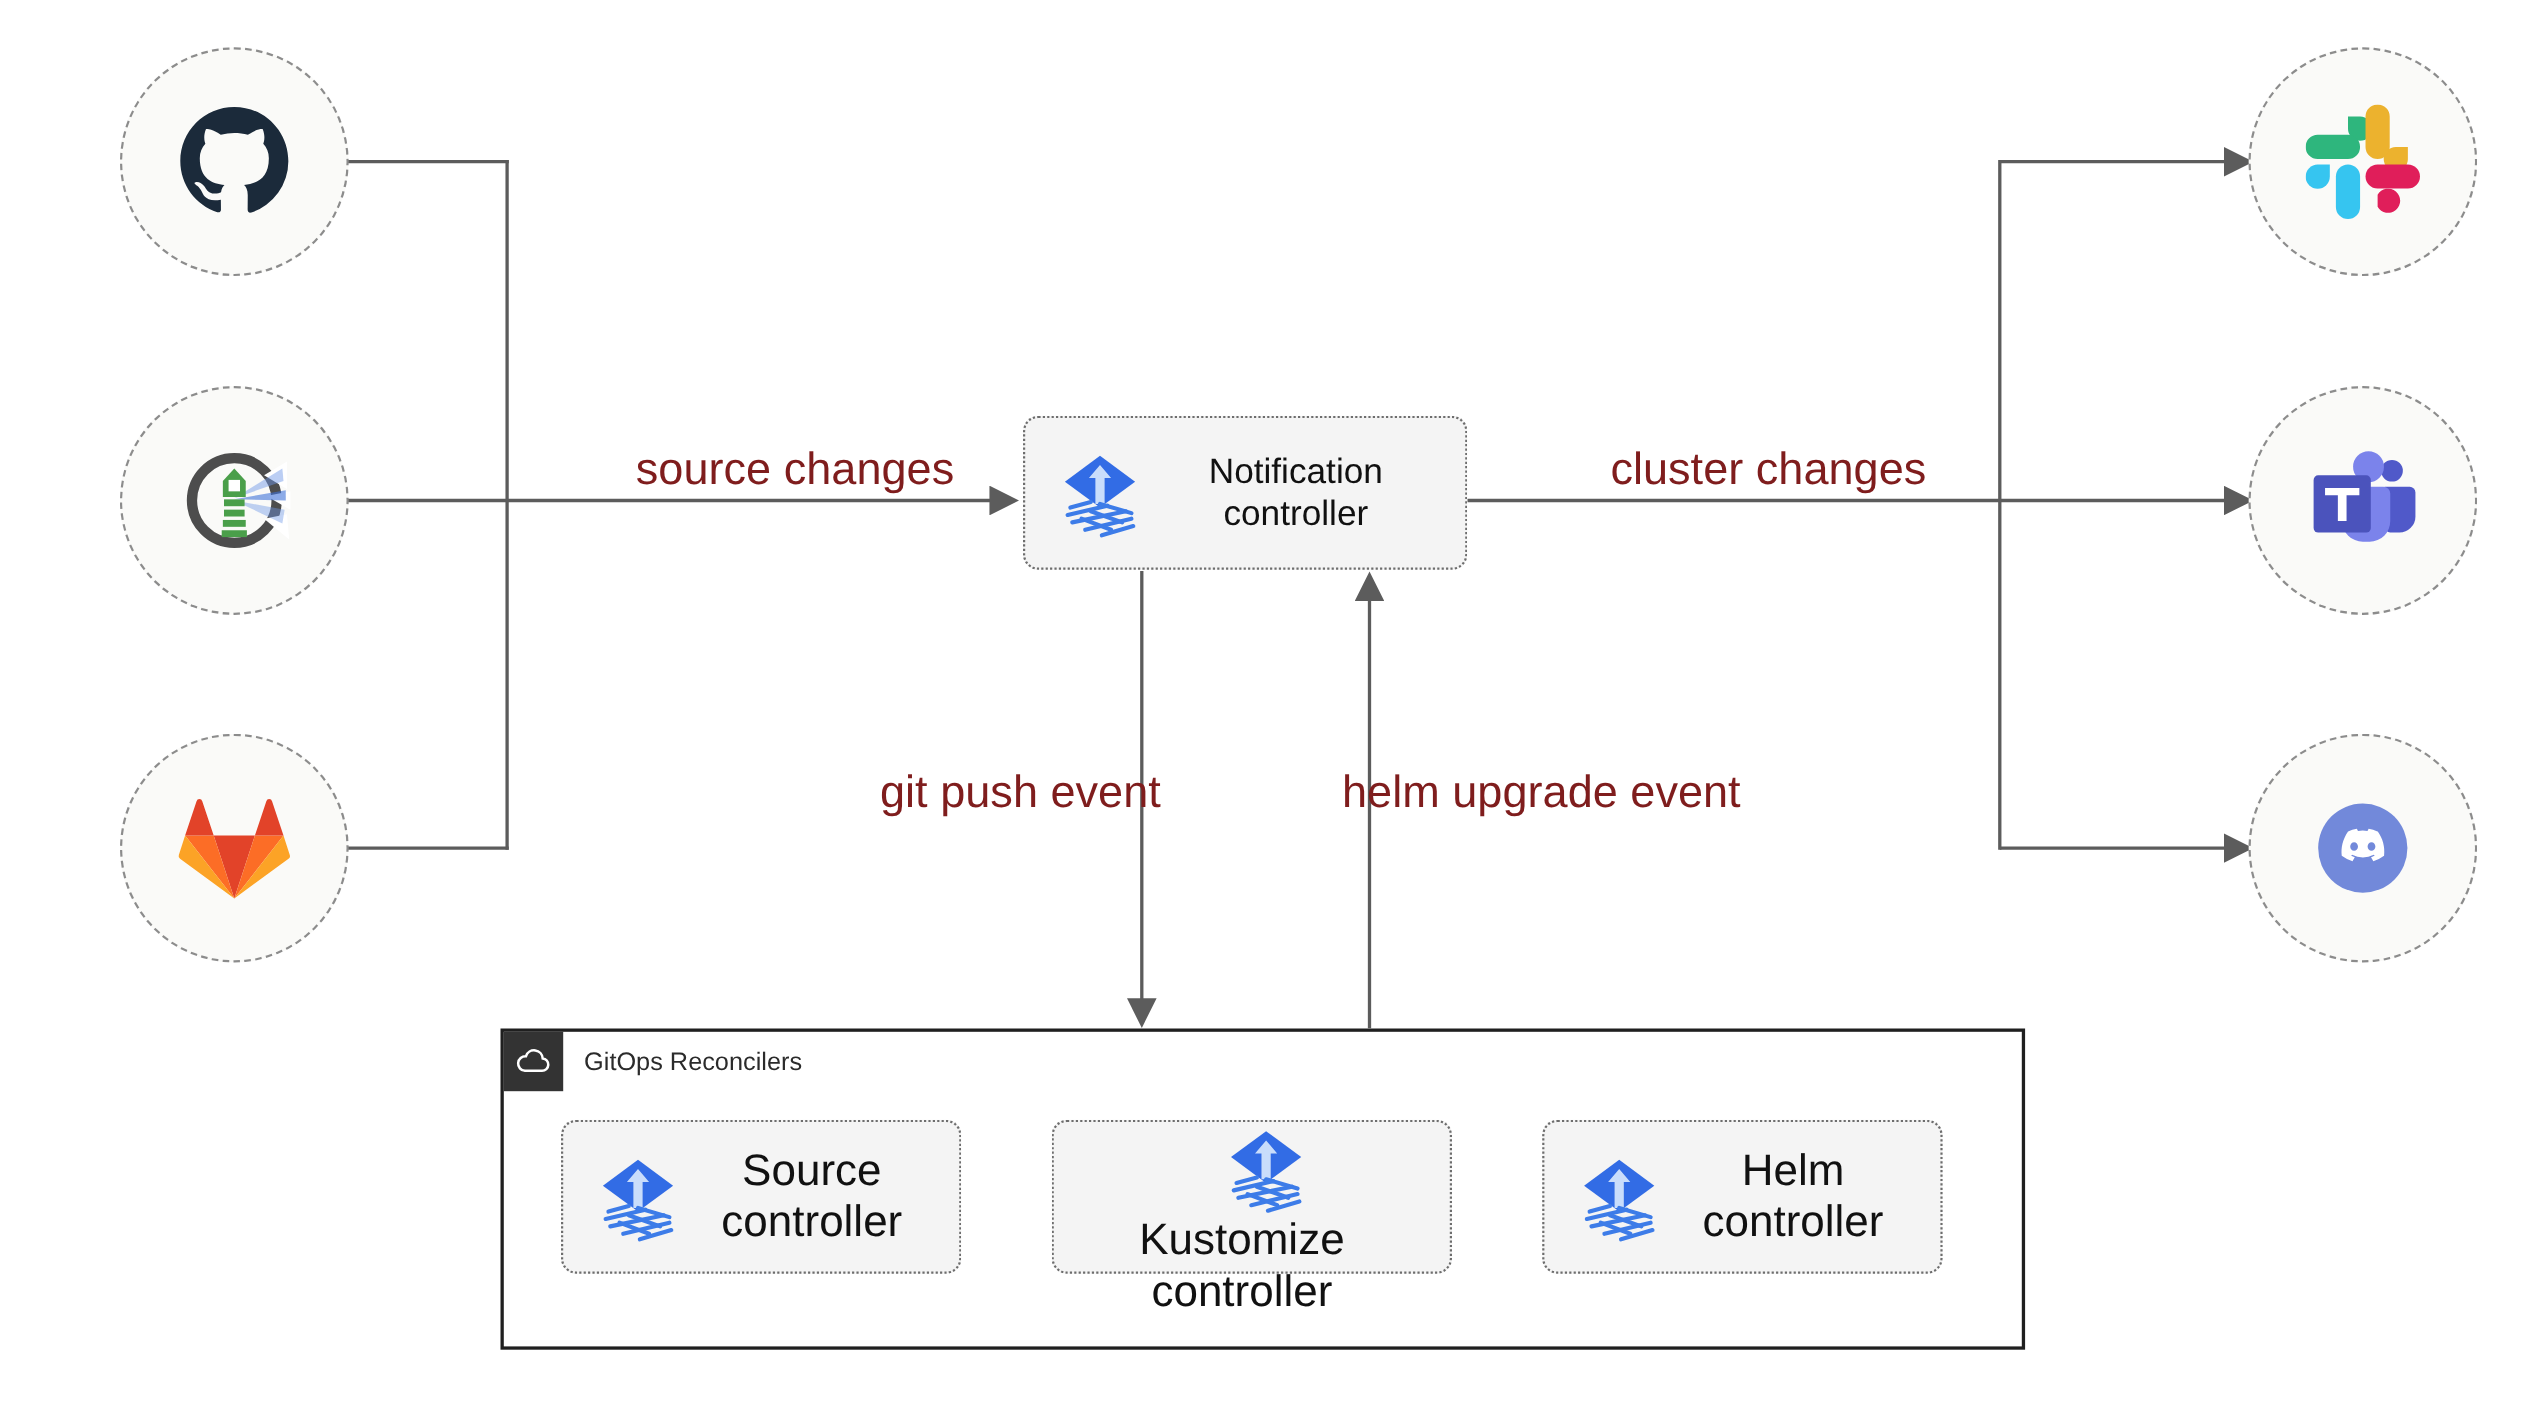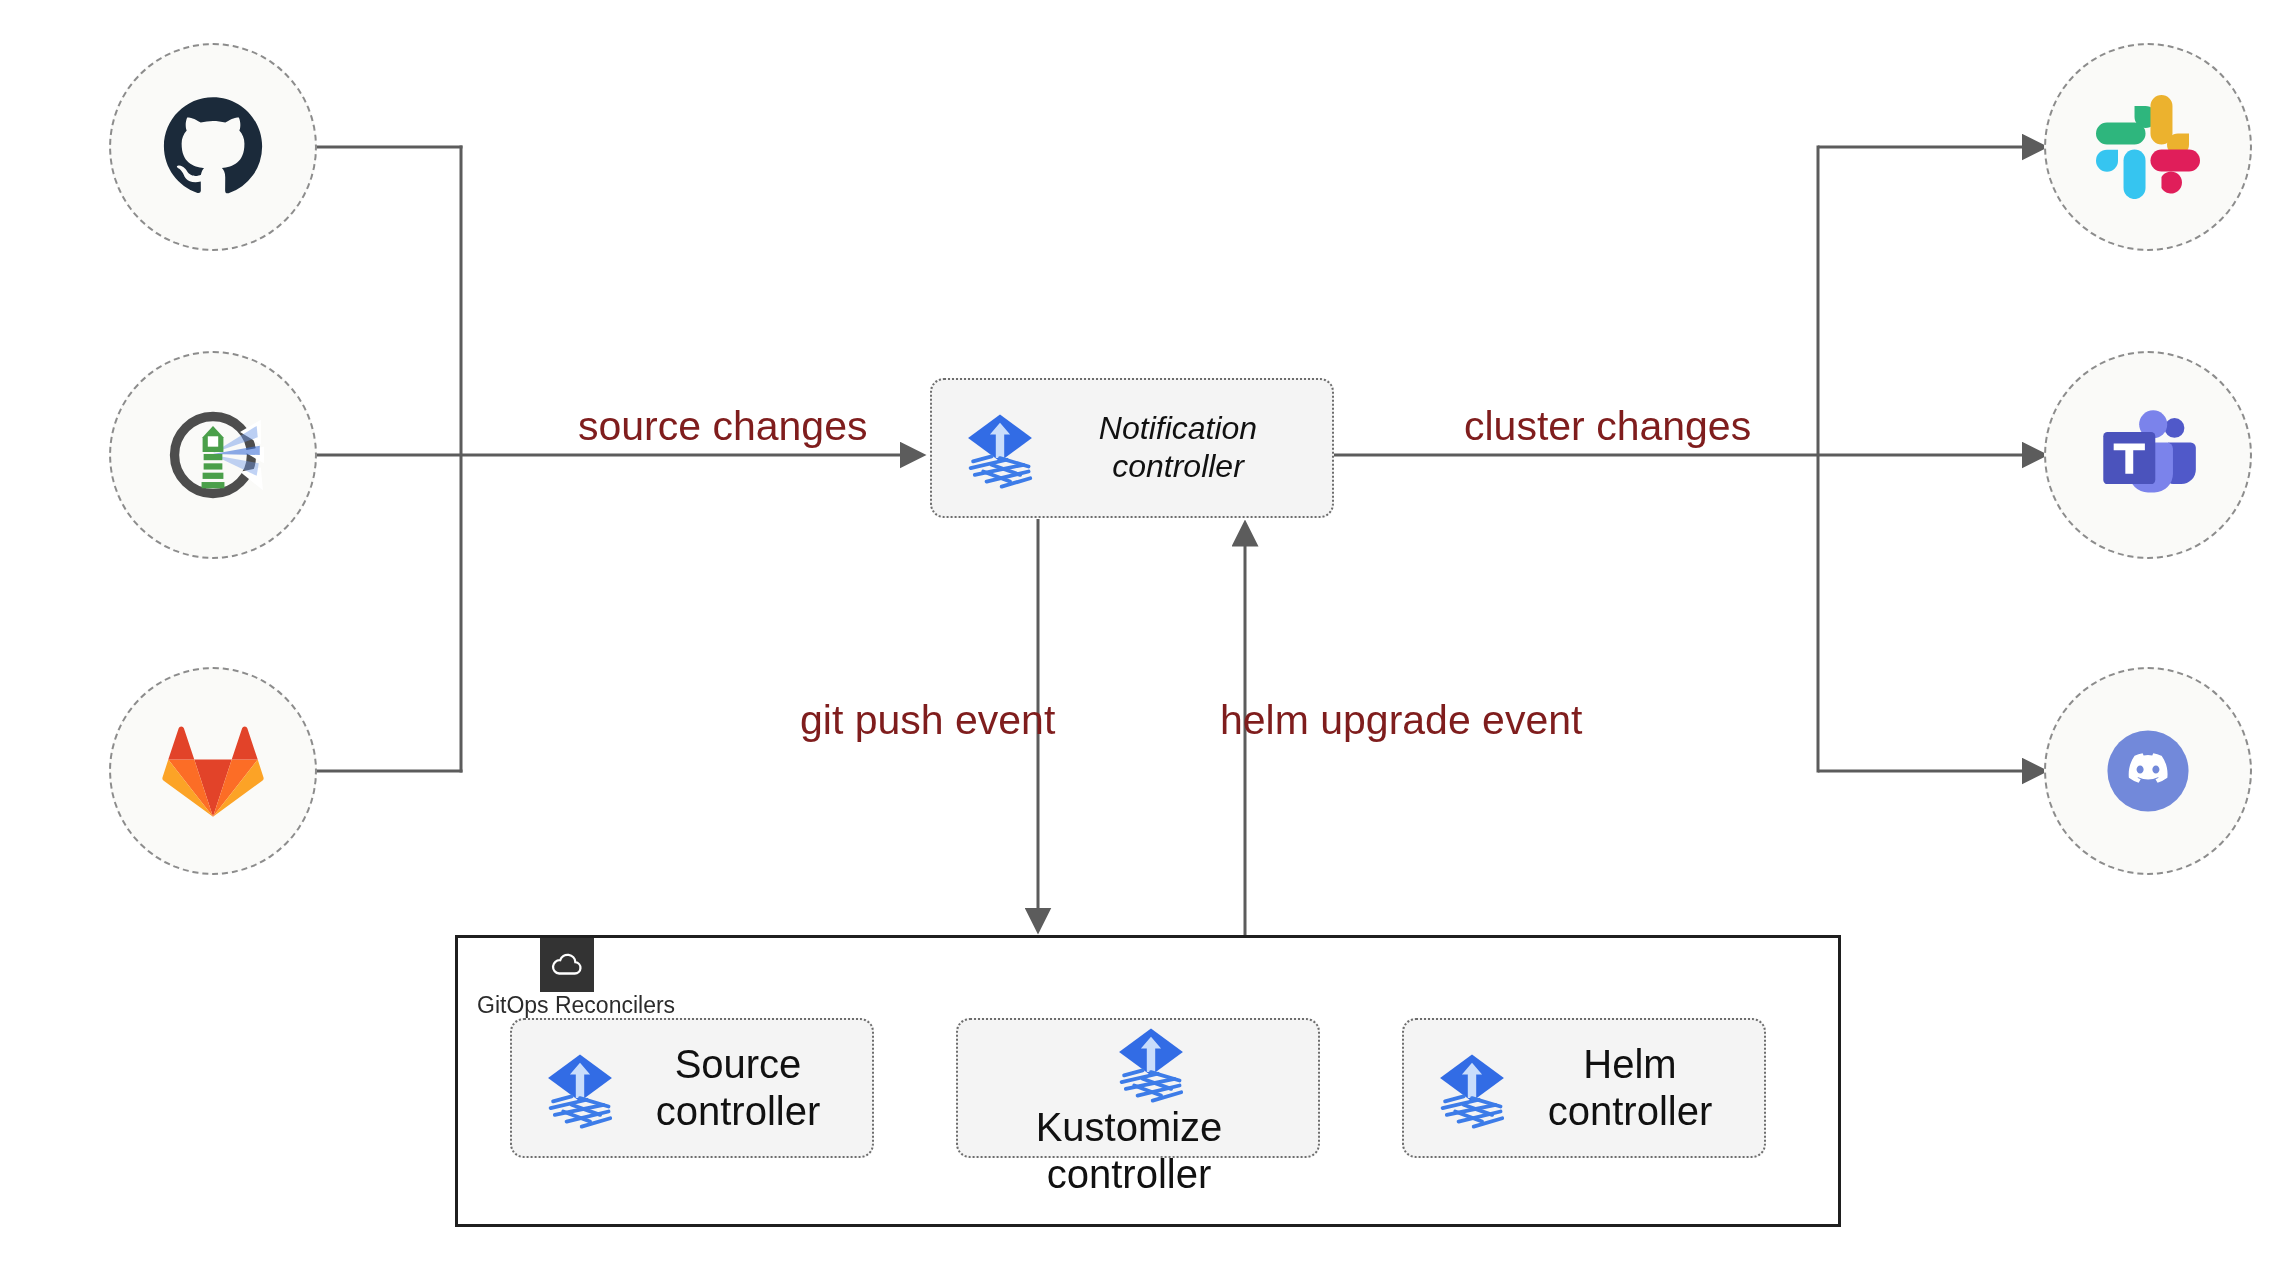--- a/index.html
+++ b/index.html
@@ -72,42 +72,40 @@
     color: #111111;
     padding-right: 18px;
     white-space: pre-line;
   }
 
   #notification-controller {
     left: 930px;
     top: 378px;
     width: 404px;
     height: 140px;
-    font-style: italic;
   }
   #notification-controller .card-label { font-size: 32px; }
 
   
   #gitops-container {
     position: absolute;
     left: 455px;
     top: 935px;
     width: 1386px;
     height: 292px;
     border: 3px solid #1f1f1f;
     background: #ffffff;
     box-sizing: border-box;
   }
   #gitops-header {
     position: absolute;
     left: 0;
     top: 0;
     display: flex;
     align-items: center;
-    flex-direction: column;
   }
   #gitops-badge {
     width: 54px;
     height: 54px;
     background: #333333;
     display: flex;
     align-items: center;
     justify-content: center;
     flex: 0 0 auto;
   }

